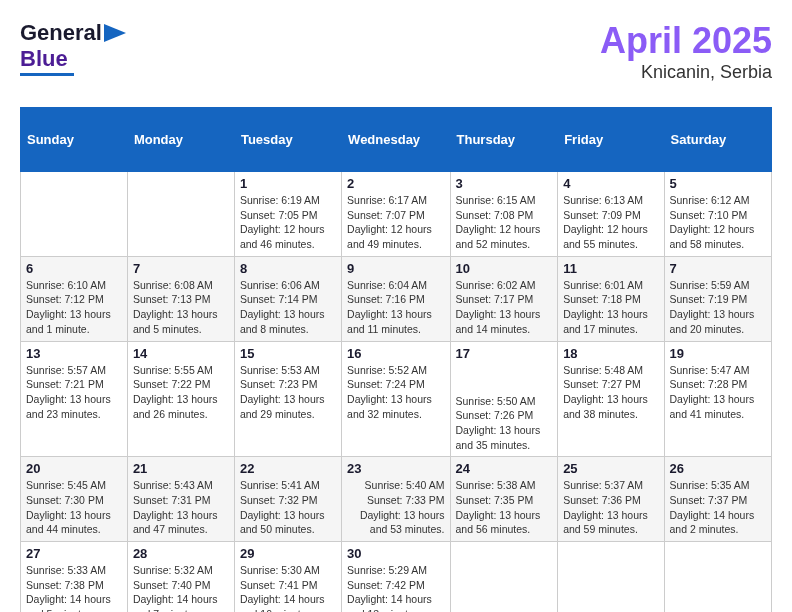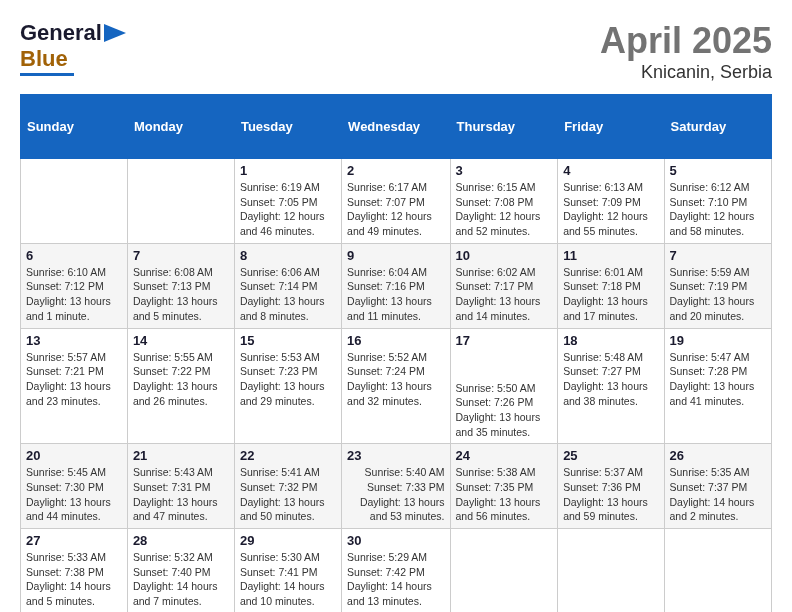--- a/index.html
+++ b/index.html
@@ -7,38 +7,38 @@
       font-family: Arial, sans-serif;
       background: #fff;
       width: 792px;
       min-height: 612px;
       padding: 20px;
     }
     .header {
       display: flex;
       justify-content: space-between;
       align-items: flex-start;
-      margin-bottom: 11px;
+      margin-bottom: 24px;
     }
     .logo {
       display: flex;
       flex-direction: column;
       align-items: flex-start;
     }
     .logo-line {
       display: flex;
       align-items: center;
     }
     .title-block {
       text-align: right;
     }
     .title-block h1 {
       font-size: 36px;
       font-weight: bold;
-      color: #737373;
+      color: #8b5cf6;
     }
     .title-block h2 {
       font-size: 18px;
       font-weight: normal;
       color: #333;
     }
     table {
       width: 100%;
       border-collapse: collapse;
       font-size: 11px;
@@ -87,21 +87,21 @@
 
 <div class="header">
   <div class="logo">
     <div class="logo-line">
       <span style="font-size:22px;font-weight:bold;color:#1a1a2e;">General</span>
       <svg width="22" height="18" viewBox="0 0 22 18" style="margin-left:2px;">
         <polygon points="0,0 22,9 0,18" fill="#1565c0"></polygon>
       </svg>
     </div>
     <div style="display:flex;align-items:center;">
-      <span style="font-size:22px;font-weight:bold;color:#a16207;">Blue</span>
+      <span style="font-size:22px;font-weight:bold;color:#4c1d95;">Blue</span>
     </div>
     <div style="width:54px;height:3px;background:#1565c0;margin-top:1px;"></div>
   </div>
   <div class="title-block">
     <h1>April 2025</h1>
     <h2>Knicanin, Serbia</h2>
   </div>
 </div>
 
 <table>

